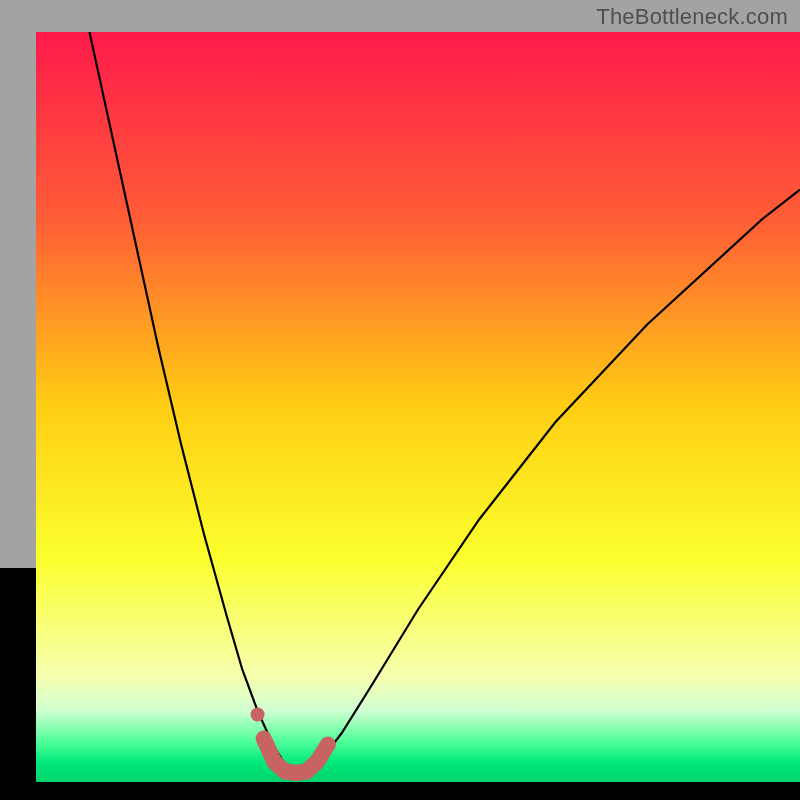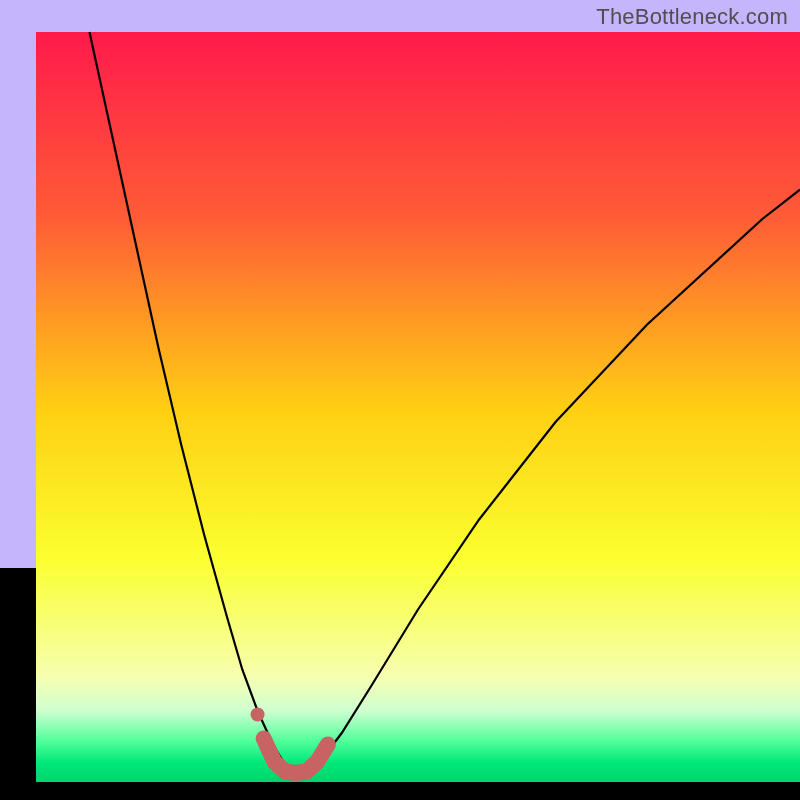--- a/index.html
+++ b/index.html
@@ -8,21 +8,21 @@
     width: 800px;
     height: 800px;
     background: #000;
     font-family: Arial, Helvetica, sans-serif;
     overflow: hidden;
   }
   .frame {
     position: relative;
     width: 800px;
     height: 568px;
-    background: #c4b5fd;
+    background: #a3a3a3;
   }
   .watermark {
     position: absolute;
     top: 4px;
     right: 12px;
     font-size: 22px;
     font-weight: 500;
     color: #4f4f4f;
     letter-spacing: 0.2px;
     z-index: 10;

